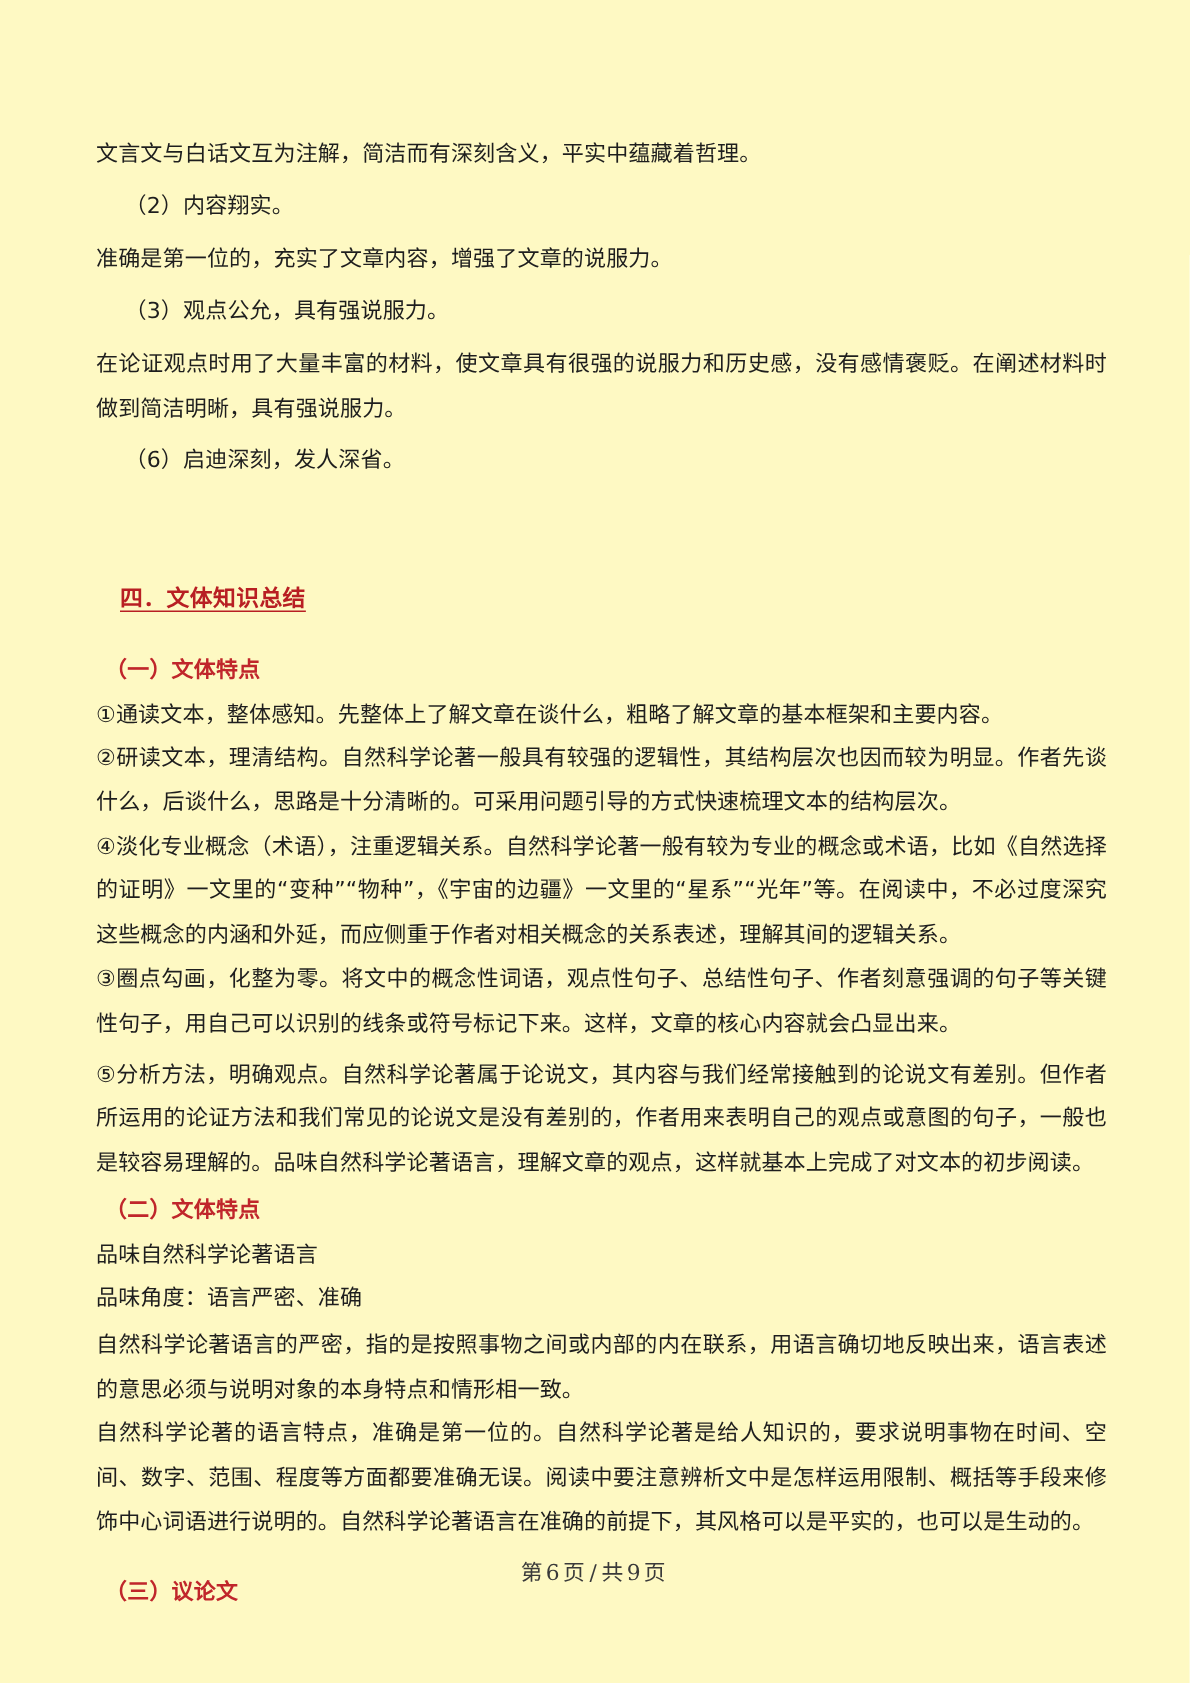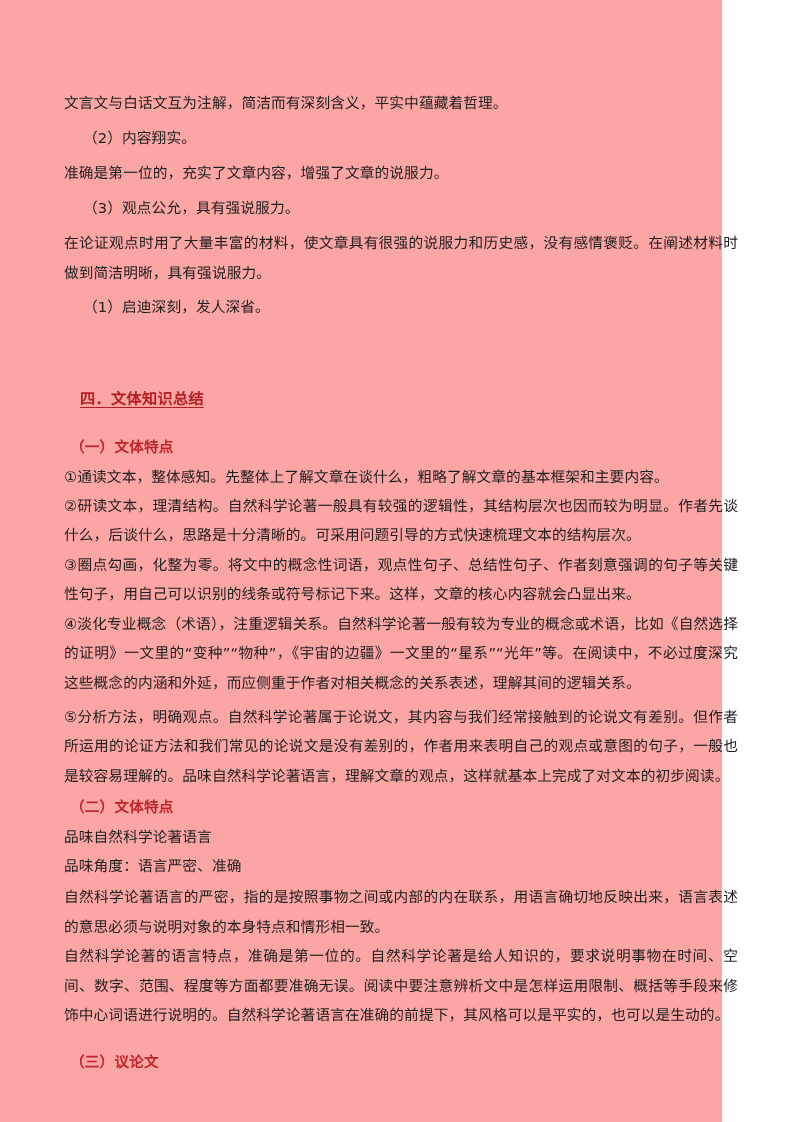--- a/index.html
+++ b/index.html
@@ -14,23 +14,23 @@
     position: relative;
     font-family: "DejaVu Sans", "Liberation Sans", sans-serif;
     color: #1a1a1a;
     overflow: hidden;
   }
 
   .page {
     position: absolute;
     left: 0;
     top: 0;
-    width: 722px;
+    width: 793px;
     height: 1122px;
-    background: #fca5a5;
+    background: #fef9c3;
     box-sizing: border-box;
   }
 
   .content {
     position: absolute;
     left: 64px;
     top: 88px;
     width: 674px;
   }
 
@@ -112,37 +112,37 @@
     <p class="p loose">文言文与白话文互为注解，简洁而有深刻含义，平实中蕴藏着哲理。</p>
 
     <p class="p indent loose">（2）内容翔实。</p>
 
     <p class="p loose">准确是第一位的，充实了文章内容，增强了文章的说服力。</p>
 
     <p class="p indent loose">（3）观点公允，具有强说服力。</p>
 
     <p class="p loose2">在论证观点时用了大量丰富的材料，使文章具有很强的说服力和历史感，没有感情褒贬。在阐述材料时做到简洁明晰，具有强说服力。</p>
 
-    <p class="p indent">（1）启迪深刻，发人深省。</p>
+    <p class="p indent">（6）启迪深刻，发人深省。</p>
 
     <div class="gap-xl"></div>
 
     <div class="h-main-wrap">
       <h2 class="h-main">四．文体知识总结</h2>
     </div>
 
     <div class="gap-xs"></div>
 
     <h3 class="h-sub">（一）文体特点</h3>
 
 
     <p class="p tight">①通读文本，整体感知。先整体上了解文章在谈什么，粗略了解文章的基本框架和主要内容。</p>
     <p class="p tight">②研读文本，理清结构。自然科学论著一般具有较强的逻辑性，其结构层次也因而较为明显。作者先谈什么，后谈什么，思路是十分清晰的。可采用问题引导的方式快速梳理文本的结构层次。</p>
+    <p class="p tight">④淡化专业概念（术语），注重逻辑关系。自然科学论著一般有较为专业的概念或术语，比如《自然选择的证明》一文里的“变种”“物种”，《宇宙的边疆》一文里的“星系”“光年”等。在阅读中，不必过度深究这些概念的内涵和外延，而应侧重于作者对相关概念的关系表述，理解其间的逻辑关系。</p>
     <p class="p tight">③圈点勾画，化整为零。将文中的概念性词语，观点性句子、总结性句子、作者刻意强调的句子等关键性句子，用自己可以识别的线条或符号标记下来。这样，文章的核心内容就会凸显出来。</p>
-    <p class="p tight">④淡化专业概念（术语），注重逻辑关系。自然科学论著一般有较为专业的概念或术语，比如《自然选择的证明》一文里的“变种”“物种”，《宇宙的边疆》一文里的“星系”“光年”等。在阅读中，不必过度深究这些概念的内涵和外延，而应侧重于作者对相关概念的关系表述，理解其间的逻辑关系。</p>
 
     <div class="gap-sm"></div>
 
     <p class="p tight">⑤分析方法，明确观点。自然科学论著属于论说文，其内容与我们经常接触到的论说文有差别。但作者所运用的论证方法和我们常见的论说文是没有差别的，作者用来表明自己的观点或意图的句子，一般也是较容易理解的。品味自然科学论著语言，理解文章的观点，这样就基本上完成了对文本的初步阅读。</p>
 
     <div class="gap-xs"></div>
 
     <h3 class="h-sub">（二）文体特点</h3>
 
     <p class="p tight">品味自然科学论著语言</p>
@@ -152,14 +152,17 @@
 
     <p class="p tight">自然科学论著语言的严密，指的是按照事物之间或内部的内在联系，用语言确切地反映出来，语言表述的意思必须与说明对象的本身特点和情形相一致。</p>
     <p class="p tight">自然科学论著的语言特点，准确是第一位的。自然科学论著是给人知识的，要求说明事物在时间、空间、数字、范围、程度等方面都要准确无误。阅读中要注意辨析文中是怎样运用限制、概括等手段来修饰中心词语进行说明的。自然科学论著语言在准确的前提下，其风格可以是平实的，也可以是生动的。</p>
 
     <div class="gap-lg"></div>
 
     <h3 class="h-sub">（三）议论文</h3>
 
   </div>
 
+  <div class="footer">
+    <span>第</span><span class="num">6</span><span>页</span><span class="sep">/</span><span>共</span><span class="num">9</span><span>页</span>
+  </div>
 
 </div>
 
 </body></html>

